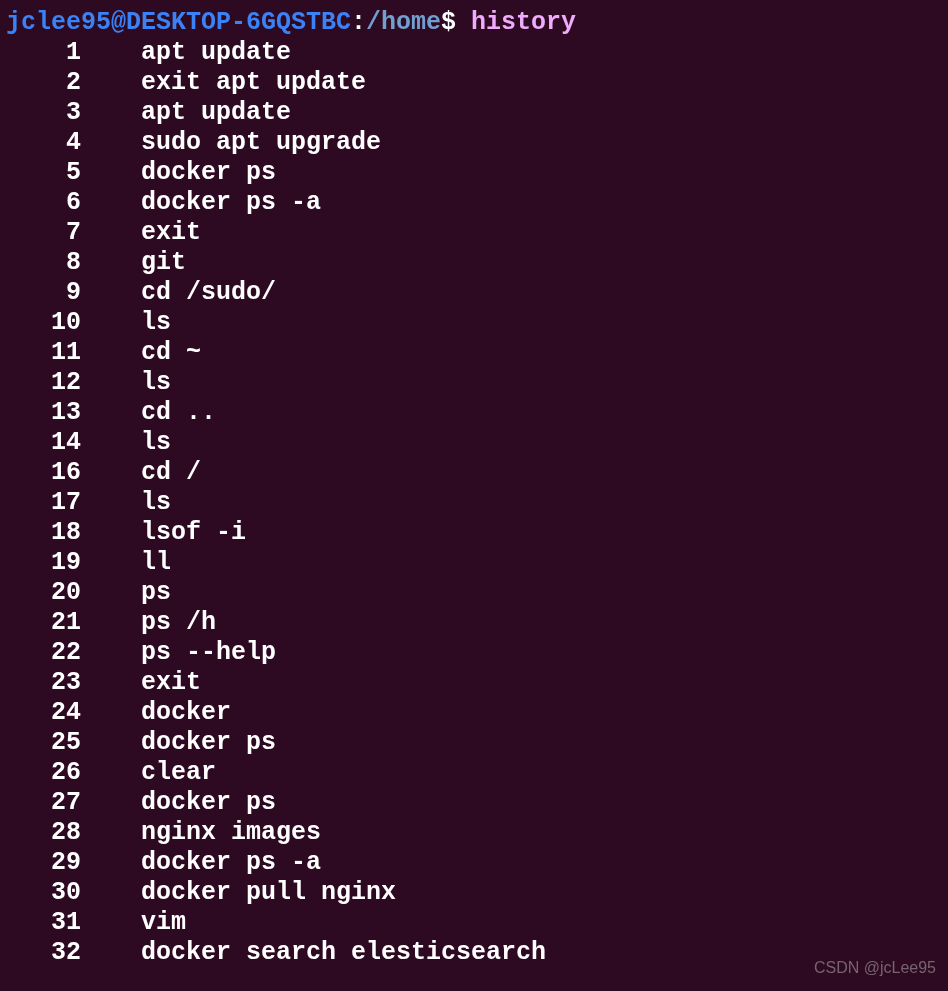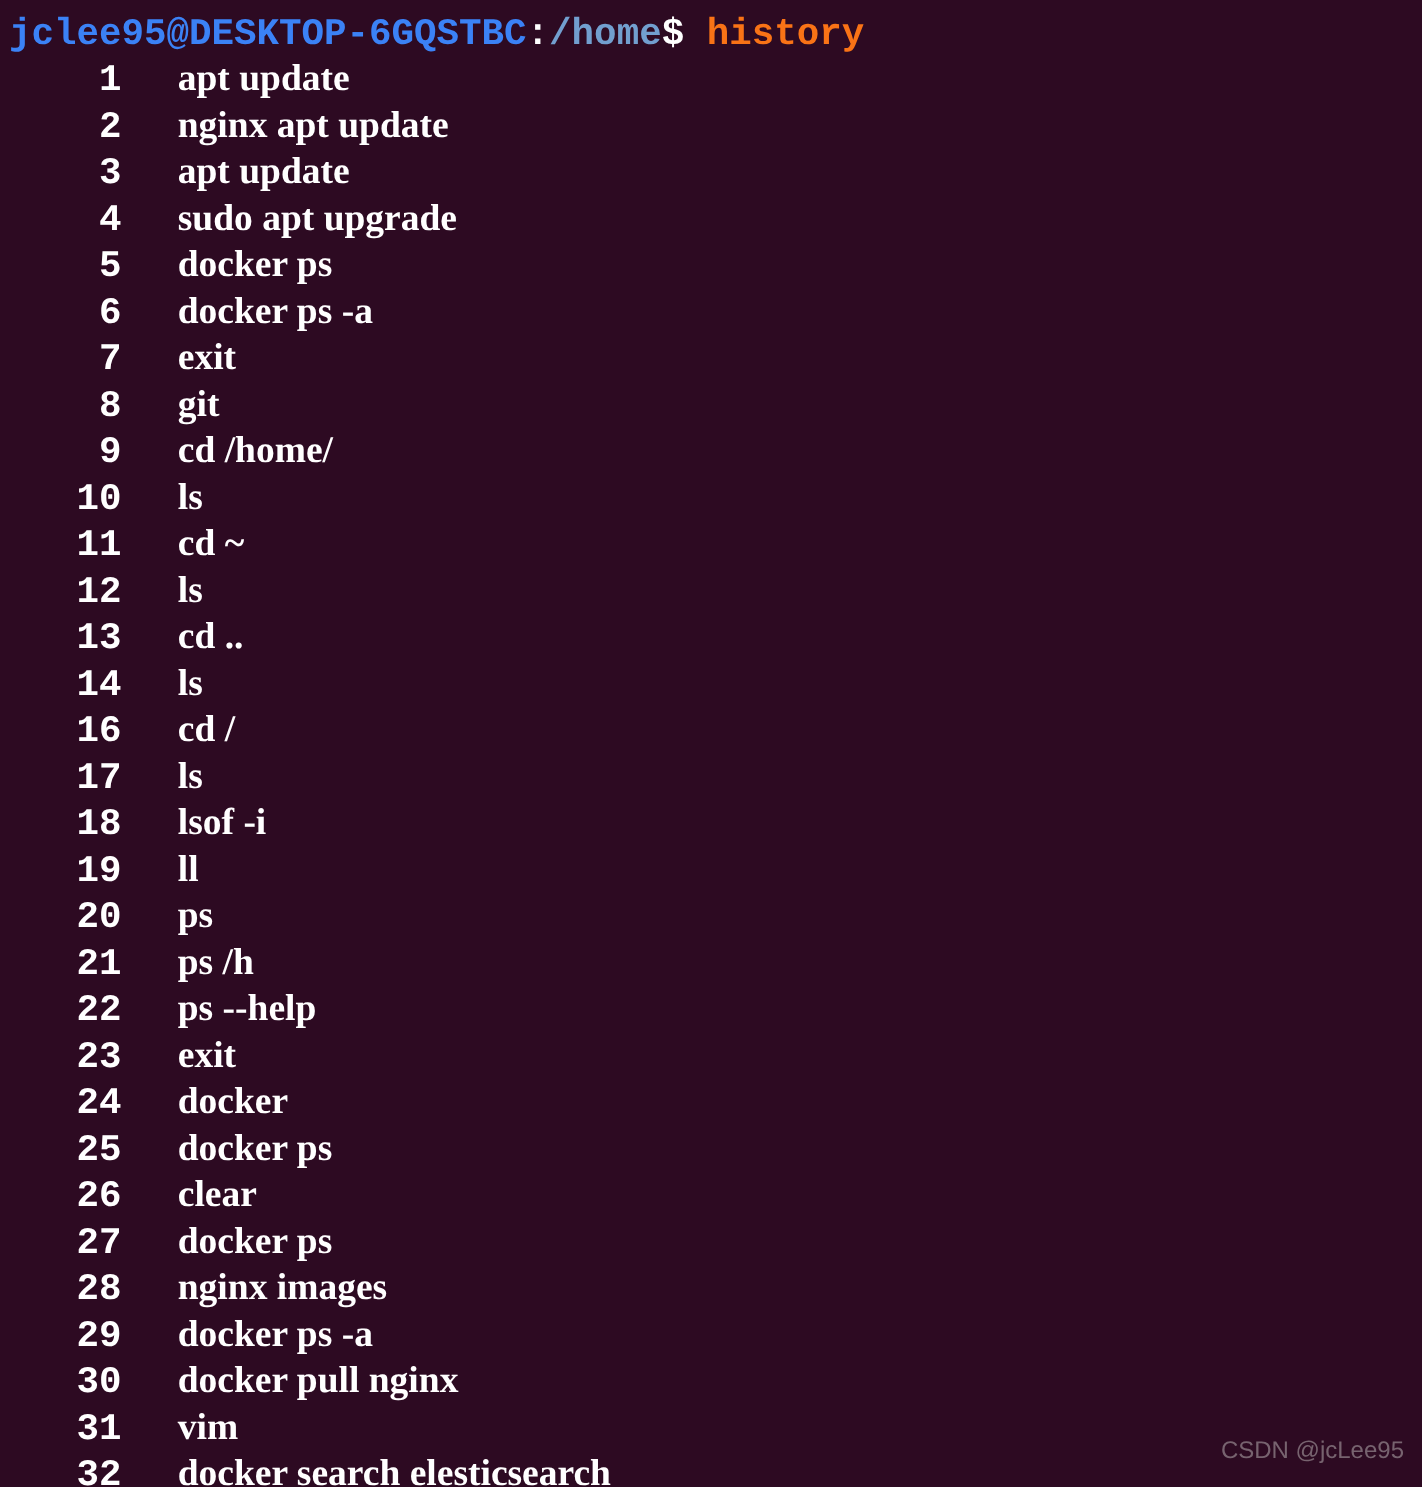--- a/index.html
+++ b/index.html
@@ -29,61 +29,60 @@
     .colon {
       color: #ffffff;
     }
     .path {
       color: #729fcf;
     }
     .dollar {
       color: #ffffff;
     }
     .command-typed {
-      color: #f97316;
+      color: #f0abfc;
     }
     .history-line {
       white-space: pre;
       color: #ffffff;
     }
     .history-num {
       display: inline-block;
       width: 5ch;
       text-align: right;
     }
     .history-cmd {
       padding-left: 2ch;
-      font-family: Liberation Serif, serif;
     }
     .watermark {
       position: absolute;
       bottom: 8px;
       right: 12px;
       font-family: Arial, sans-serif;
       font-size: 16px;
       font-weight: normal;
       color: #8a7a83;
       opacity: 0.8;
     }
   </style>
 </head>
 <body>
 
 <div class="prompt-line"><span class="user-host">jclee95@DESKTOP-6GQSTBC</span><span class="colon">:</span><span class="path">/home</span><span class="dollar">$ </span><span class="command-typed">history</span></div>
 
 <div id="history-output">
     <div class="history-line"><span class="history-num">1</span><span class="history-cmd">  apt update</span></div>
-    <div class="history-line"><span class="history-num">2</span><span class="history-cmd">  nginx apt update</span></div>
+    <div class="history-line"><span class="history-num">2</span><span class="history-cmd">  exit apt update</span></div>
     <div class="history-line"><span class="history-num">3</span><span class="history-cmd">  apt update</span></div>
     <div class="history-line"><span class="history-num">4</span><span class="history-cmd">  sudo apt upgrade</span></div>
     <div class="history-line"><span class="history-num">5</span><span class="history-cmd">  docker ps</span></div>
     <div class="history-line"><span class="history-num">6</span><span class="history-cmd">  docker ps -a</span></div>
     <div class="history-line"><span class="history-num">7</span><span class="history-cmd">  exit</span></div>
     <div class="history-line"><span class="history-num">8</span><span class="history-cmd">  git</span></div>
-    <div class="history-line"><span class="history-num">9</span><span class="history-cmd">  cd /home/</span></div>
+    <div class="history-line"><span class="history-num">9</span><span class="history-cmd">  cd /sudo/</span></div>
     <div class="history-line"><span class="history-num">10</span><span class="history-cmd">  ls</span></div>
     <div class="history-line"><span class="history-num">11</span><span class="history-cmd">  cd ~</span></div>
     <div class="history-line"><span class="history-num">12</span><span class="history-cmd">  ls</span></div>
     <div class="history-line"><span class="history-num">13</span><span class="history-cmd">  cd ..</span></div>
     <div class="history-line"><span class="history-num">14</span><span class="history-cmd">  ls</span></div>
     <div class="history-line"><span class="history-num">16</span><span class="history-cmd">  cd /</span></div>
     <div class="history-line"><span class="history-num">17</span><span class="history-cmd">  ls</span></div>
     <div class="history-line"><span class="history-num">18</span><span class="history-cmd">  lsof -i</span></div>
     <div class="history-line"><span class="history-num">19</span><span class="history-cmd">  ll</span></div>
     <div class="history-line"><span class="history-num">20</span><span class="history-cmd">  ps</span></div>

